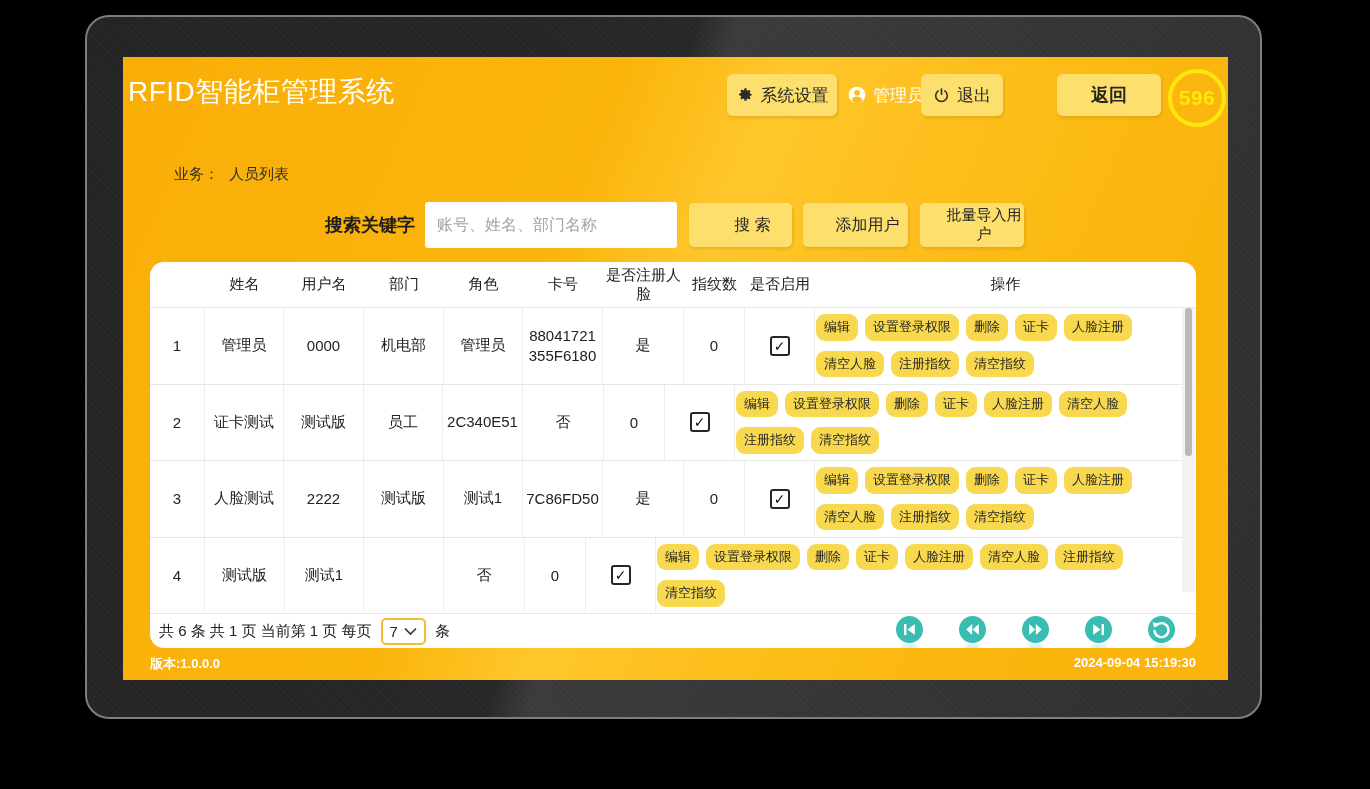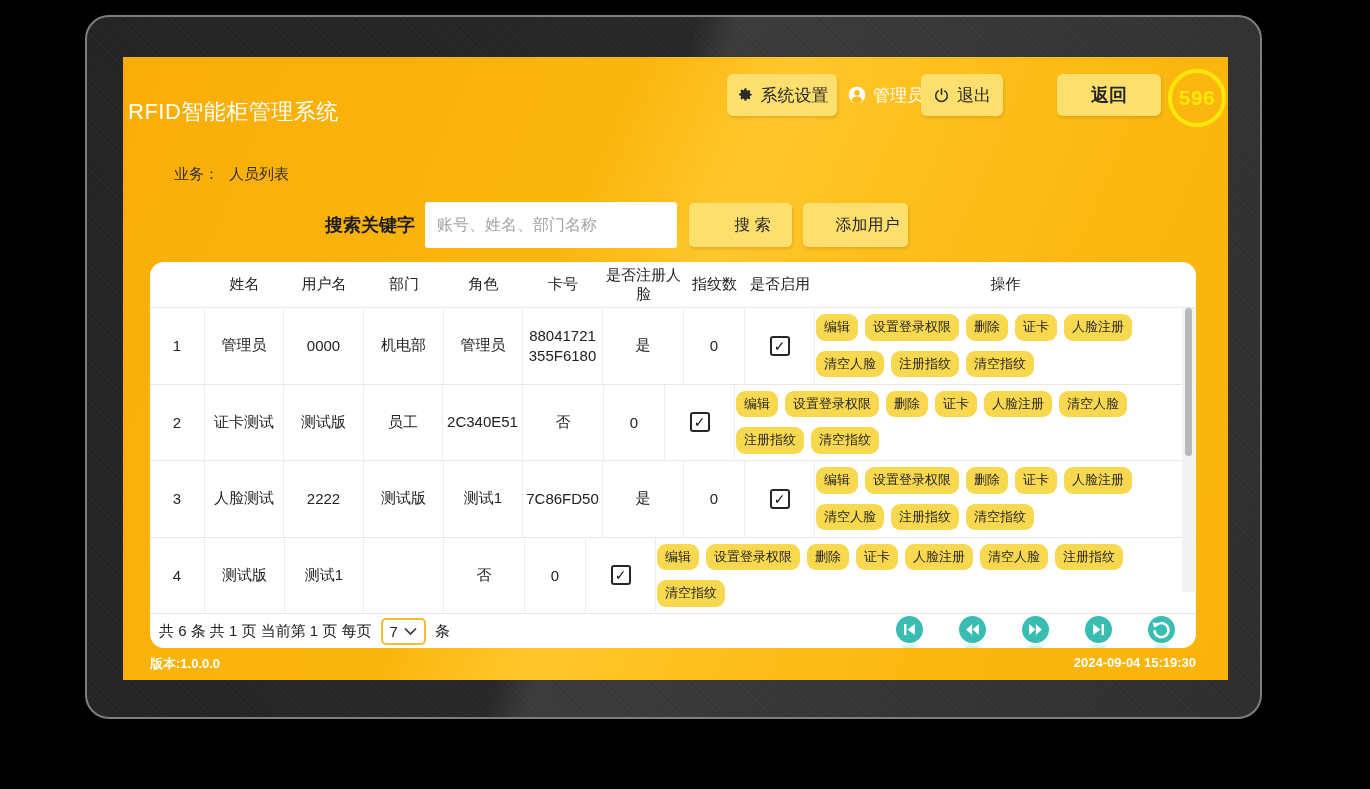--- a/index.html
+++ b/index.html
@@ -13,21 +13,21 @@
             background:
               repeating-linear-gradient(45deg, rgba(255,255,255,0.018) 0 2px, rgba(0,0,0,0) 2px 4px),
               linear-gradient(107deg,#232323 0%,#262626 44%,#3a3a3a 47%,#343434 72%,#2d2d2d 100%); }
 
   
   .screen { position:absolute; left:36px; top:40px; width:1105px; height:623px;
             background:linear-gradient(113deg,#f9ae06 0%,#fbb60e 38%,#ffc72c 49%,#fec120 58%,#fbb70f 78%,#fab30a 100%);
             overflow:hidden; }
 
   
-  .app-title { position:absolute; left:5px; top:40px; font-size:22px; color:#fff; font-weight:400; letter-spacing:0.5px; }
+  .app-title { position:absolute; left:5px; top:16px; font-size:28px; color:#fff; font-weight:400; letter-spacing:0.5px; }
   .btn { position:absolute; top:17px; height:42px; border:none; border-radius:6px;
          background:#fcdf6d; color:#262626; font-size:17px;
          display:flex; align-items:center; justify-content:center; gap:7px;
          box-shadow:1px 2px 3px rgba(120,70,0,0.18); cursor:pointer;
          font-family:inherit; }
   .btn-settings { left:604px; width:110px; }
   .btn-logout   { left:798px; width:82px; }
   .btn-back     { left:934px; width:104px; font-size:18px; font-weight:bold; }
   .user-chip { position:absolute; left:724px; top:17px; height:42px; display:flex; align-items:center; gap:6px;
                color:#fff; font-size:17px; }
@@ -133,20 +133,21 @@
 
       <div class="crumb">
         <span>业务：</span>
         <span>人员列表</span>
       </div>
 
       <div class="search-label">搜索关键字</div>
       <input class="search-input" placeholder="账号、姓名、部门名称" style="">
       <button class="btn btn-row btn-search">搜 索</button>
       <button class="btn btn-row btn-add">添加用户</button>
+      <button class="btn btn-row btn-import">批量导入用户</button>
 
       <div class="panel">
         <div class="thead">
           <div class="th c0"></div>
           <div class="th c1">姓名</div>
           <div class="th c2">用户名</div>
           <div class="th c3">部门</div>
           <div class="th c4">角色</div>
           <div class="th c5">卡号</div>
           <div class="th c6">是否注册人脸</div>

